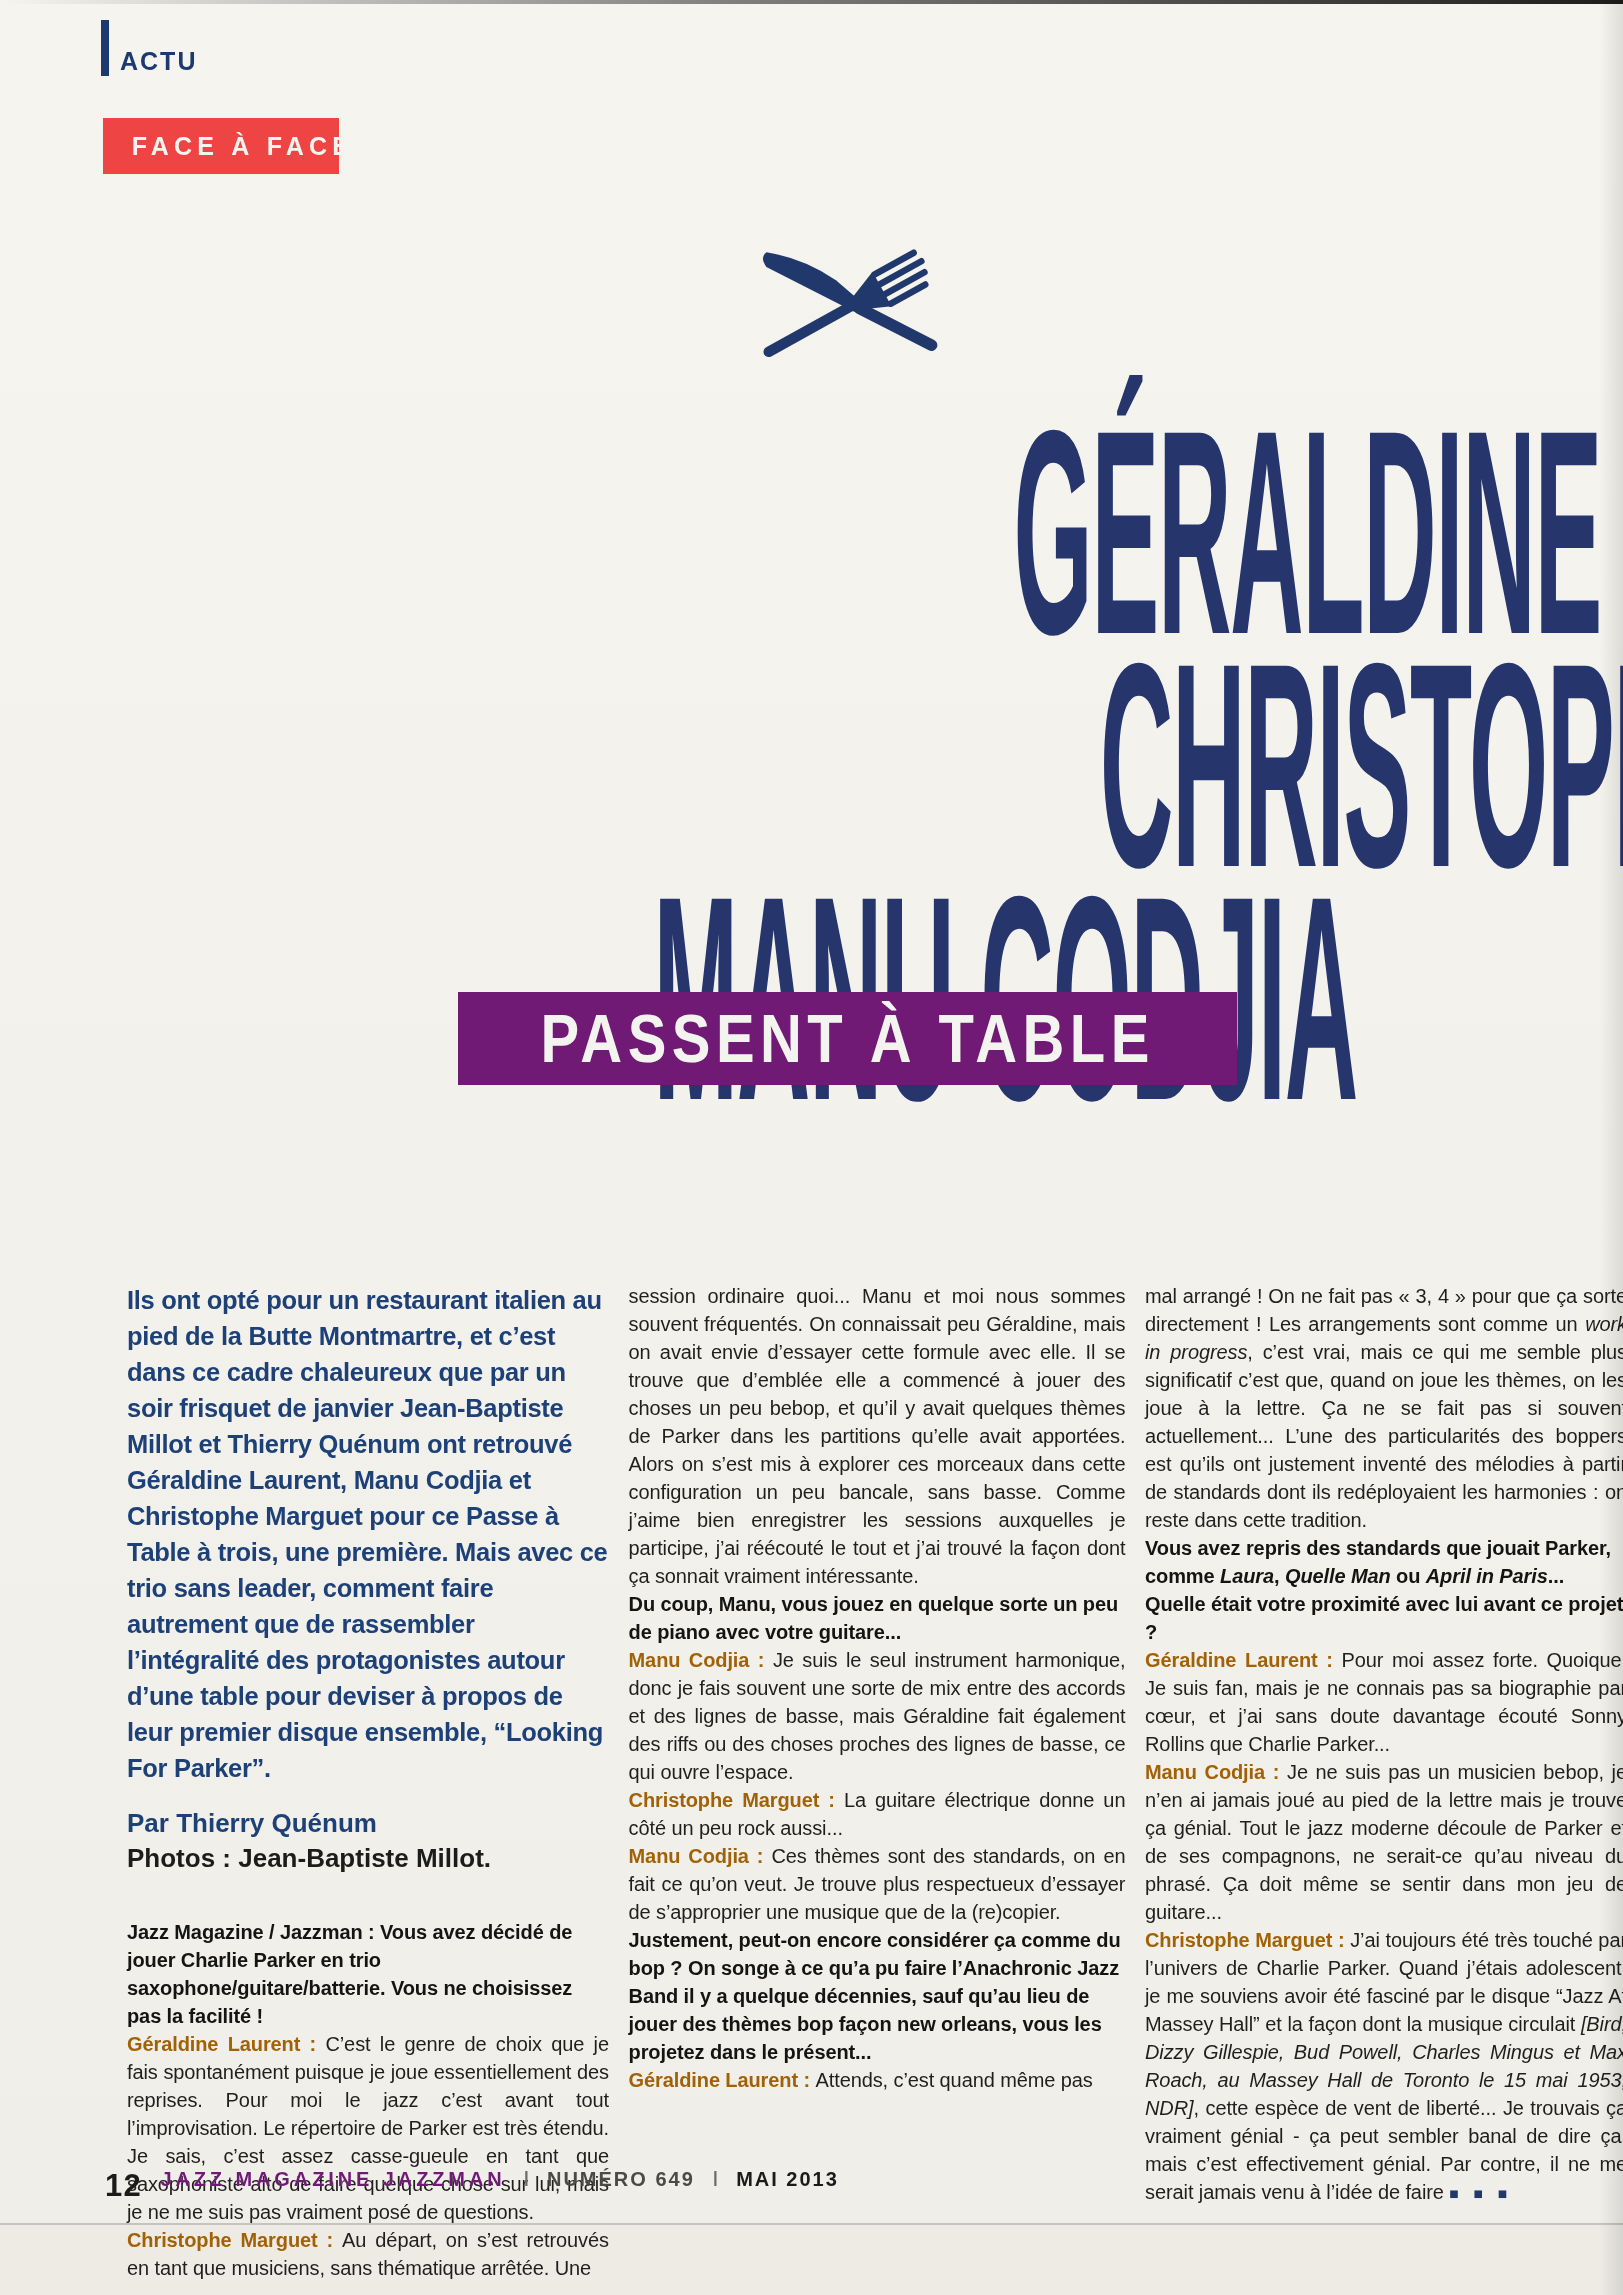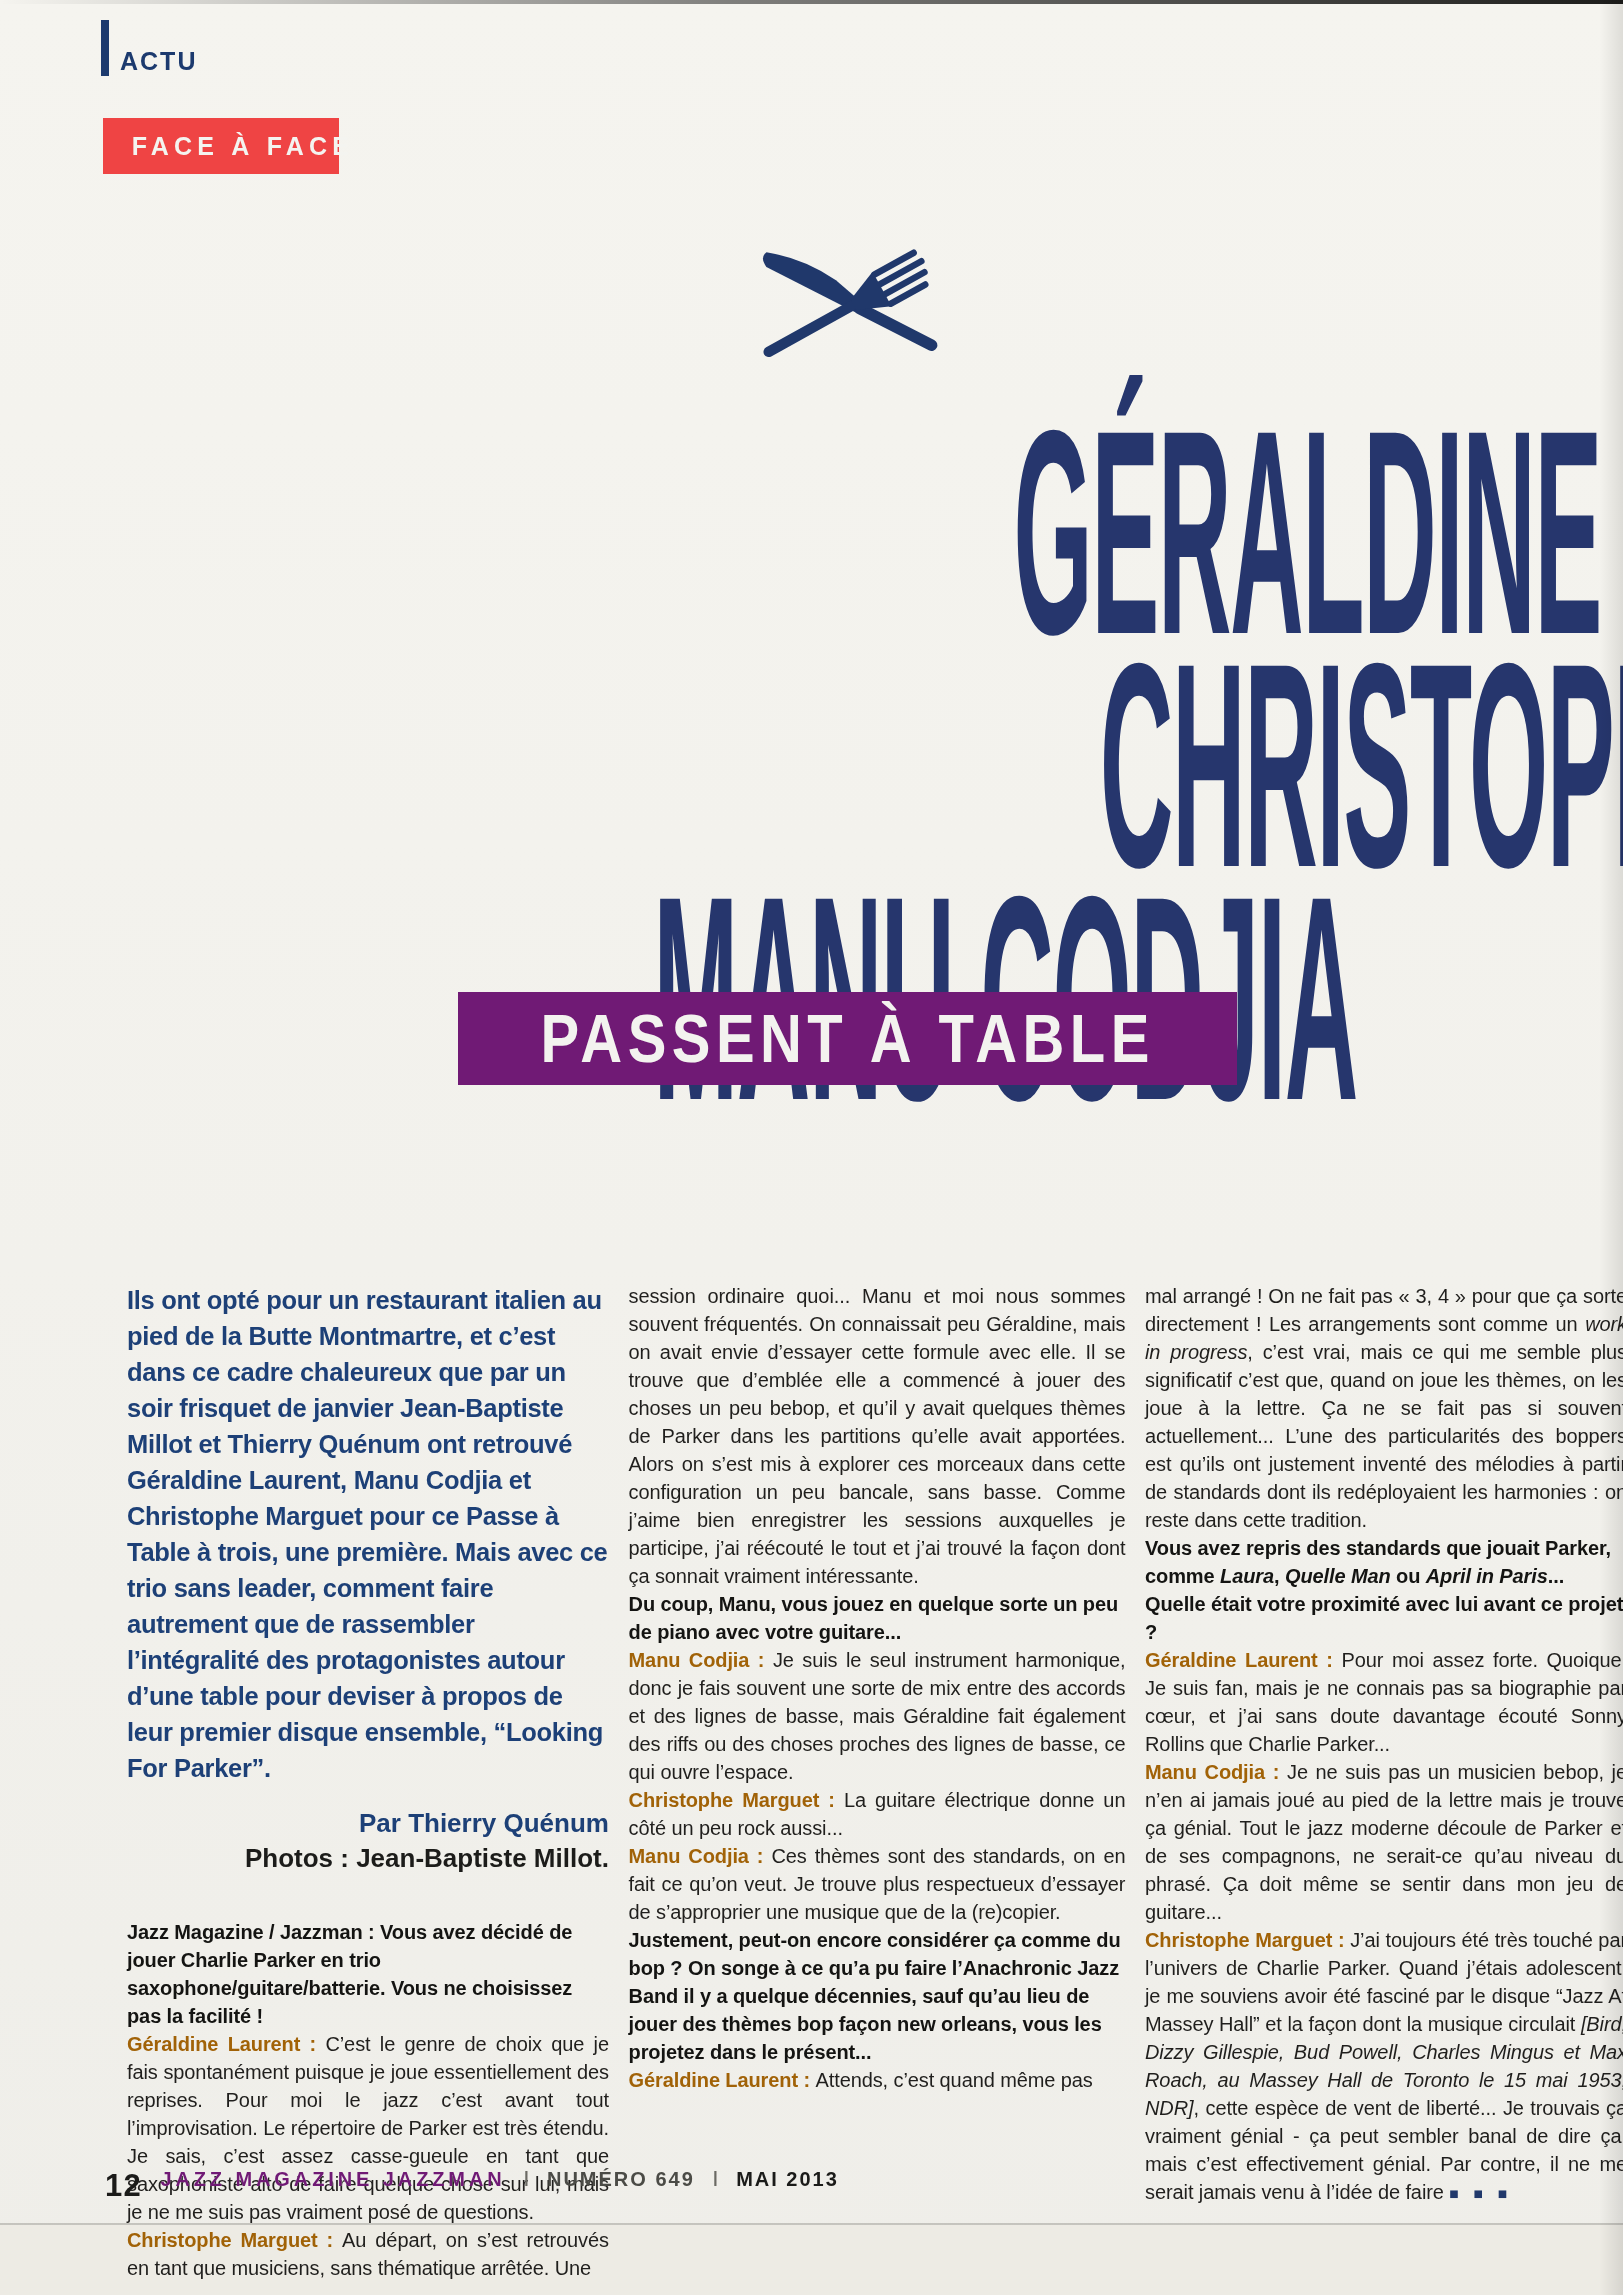--- a/index.html
+++ b/index.html
@@ -44,21 +44,21 @@
     display:inline-block;transform:scaleX(.84);white-space:nowrap;}
 
   
   .cols{position:absolute;top:1282px;left:127px;width:1500px;display:flex;gap:19.6px;align-items:flex-start;}
   .col{box-sizing:border-box;}
   .col1{width:484px;}
   .col2{width:499px;}
   .col3{width:484px;}
 
   .intro{color:#1d4077;font-weight:700;font-size:25.5px;line-height:36px;letter-spacing:-0.3px;text-align:left;}
-  .byline{text-align:right;margin-top:19.6px;line-height:35px;}
+  .byline{text-align:left;margin-top:19.6px;line-height:35px;}
   .byline-author{display:block;color:#1d4077;font-weight:700;font-size:26px;}
   .byline-photos{display:block;color:#1c1c1a;font-weight:700;font-size:26px;}
 
   .qa-blocks{margin-top:42px;}
   .blk{margin:0;font-size:20px;line-height:28px;color:#201f1d;text-align:justify;letter-spacing:-0.1px;}
   .blk.question{font-weight:700;color:#141412;text-align:left;}
   .speaker{font-weight:700;color:#a16207;}
   .it{font-style:italic;}
   .endmark{color:#20386b;font-size:15.7px;letter-spacing:5.2px;font-style:normal;}
 

